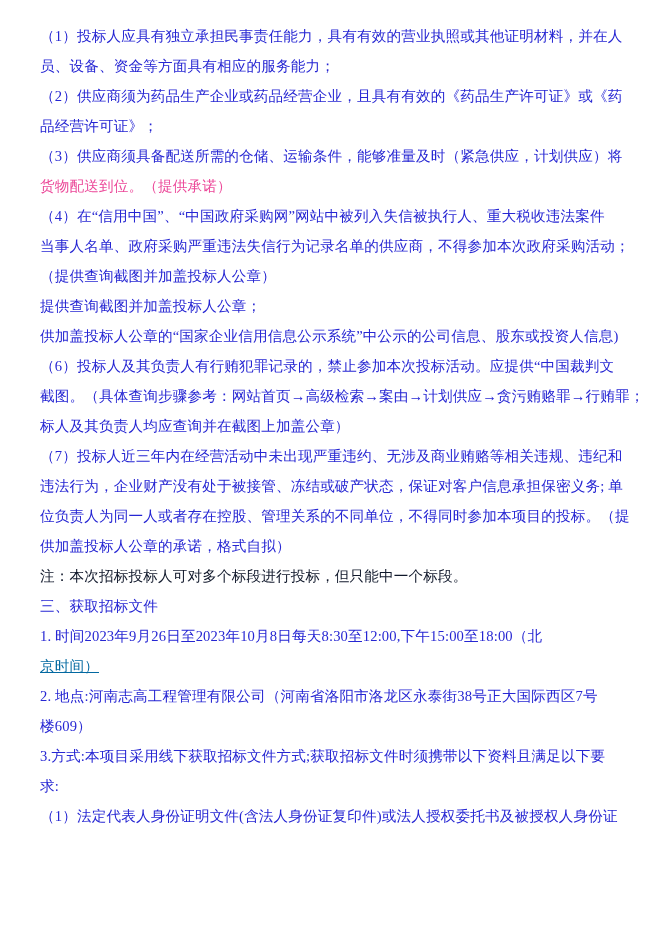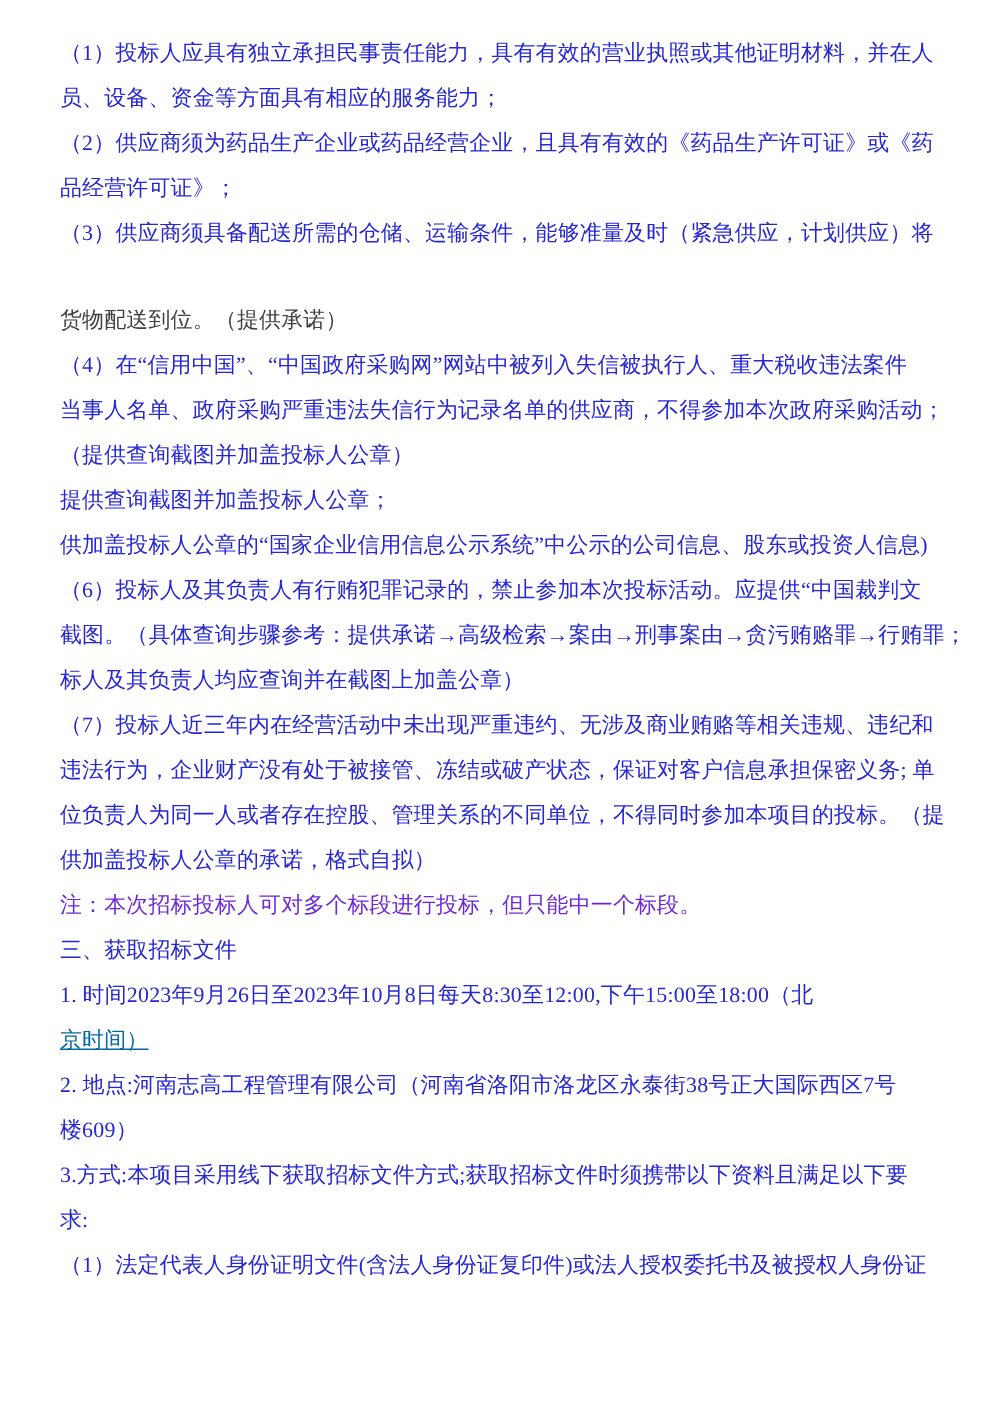--- a/index.html
+++ b/index.html
@@ -42,44 +42,44 @@
       <div class="para">
         <div class="line" style="color: rgb(38, 38, 211);">（1）投标人应具有独立承担民事责任能力，具有有效的营业执照或其他证明材料，并在人</div>
         <div class="line" style="color: rgb(38, 38, 211);">员、设备、资金等方面具有相应的服务能力；</div>
       </div>
       <div class="para">
         <div class="line" style="color: rgb(38, 38, 211);">（2）供应商须为药品生产企业或药品经营企业，且具有有效的《药品生产许可证》或《药</div>
         <div class="line" style="color: rgb(38, 38, 211);">品经营许可证》；</div>
       </div>
       <div class="para">
         <div class="line" style="color: rgb(38, 38, 211);">（3）供应商须具备配送所需的仓储、运输条件，能够准量及时（紧急供应，计划供应）将</div>
-        <div class="line" style="color: #404040; margin-top: 28px;">货物配送到位。（提供承诺）</div>
+        <div class="line" style="color: #ec4899;">货物配送到位。（提供承诺）</div>
       </div>
       <div class="para">
         <div class="line" style="color: rgb(38, 38, 211);">（4）在“信用中国”、“中国政府采购网”网站中被列入失信被执行人、重大税收违法案件</div>
         <div class="line" style="color: rgb(38, 38, 211);">当事人名单、政府采购严重违法失信行为记录名单的供应商，不得参加本次政府采购活动；</div>
         <div class="line" style="color: rgb(38, 38, 211);">（提供查询截图并加盖投标人公章）</div>
       </div>
       <div class="para">
         <div class="line" style="color: rgb(38, 38, 211);">提供查询截图并加盖投标人公章；</div>
         <div class="line" style="color: rgb(38, 38, 211);">供加盖投标人公章的“国家企业信用信息公示系统”中公示的公司信息、股东或投资人信息)</div>
       </div>
       <div class="para">
         <div class="line" style="color: rgb(38, 38, 211);">（6）投标人及其负责人有行贿犯罪记录的，禁止参加本次投标活动。应提供“中国裁判文</div>
-        <div class="line" style="color: rgb(38, 38, 211);">截图。（具体查询步骤参考：提供承诺→高级检索→案由→刑事案由→贪污贿赂罪→行贿罪；</div>
+        <div class="line" style="color: rgb(38, 38, 211);">截图。（具体查询步骤参考：网站首页→高级检索→案由→计划供应→贪污贿赂罪→行贿罪；</div>
         <div class="line" style="color: rgb(38, 38, 211);">标人及其负责人均应查询并在截图上加盖公章）</div>
       </div>
       <div class="para">
         <div class="line" style="color: rgb(38, 38, 211);">（7）投标人近三年内在经营活动中未出现严重违约、无涉及商业贿赂等相关违规、违纪和</div>
         <div class="line" style="color: rgb(38, 38, 211);">违法行为，企业财产没有处于被接管、冻结或破产状态，保证对客户信息承担保密义务; 单</div>
         <div class="line" style="color: rgb(38, 38, 211);">位负责人为同一人或者存在控股、管理关系的不同单位，不得同时参加本项目的投标。（提</div>
         <div class="line" style="color: rgb(38, 38, 211);">供加盖投标人公章的承诺，格式自拟）</div>
       </div>
       <div class="para">
-        <div class="line" style="color: #6d28d9;">注：本次招标投标人可对多个标段进行投标，但只能中一个标段。</div>
+        <div class="line" style="color: #0f172a;">注：本次招标投标人可对多个标段进行投标，但只能中一个标段。</div>
       </div>
       <div class="para">
         <div class="line" style="color: rgb(38, 38, 211);">三、获取招标文件</div>
       </div>
       <div class="para">
         <div class="line" style="color: rgb(38, 38, 211);">1. 时间2023年9月26日至2023年10月8日每天8:30至12:00,下午15:00至18:00（北</div>
         <div class="line" style="color: #0369a1; text-decoration: underline;">京时间）</div>
       </div>
       <div class="para">
         <div class="line" style="color: rgb(38, 38, 211);">2. 地点:河南志高工程管理有限公司（河南省洛阳市洛龙区永泰街38号正大国际西区7号</div>

